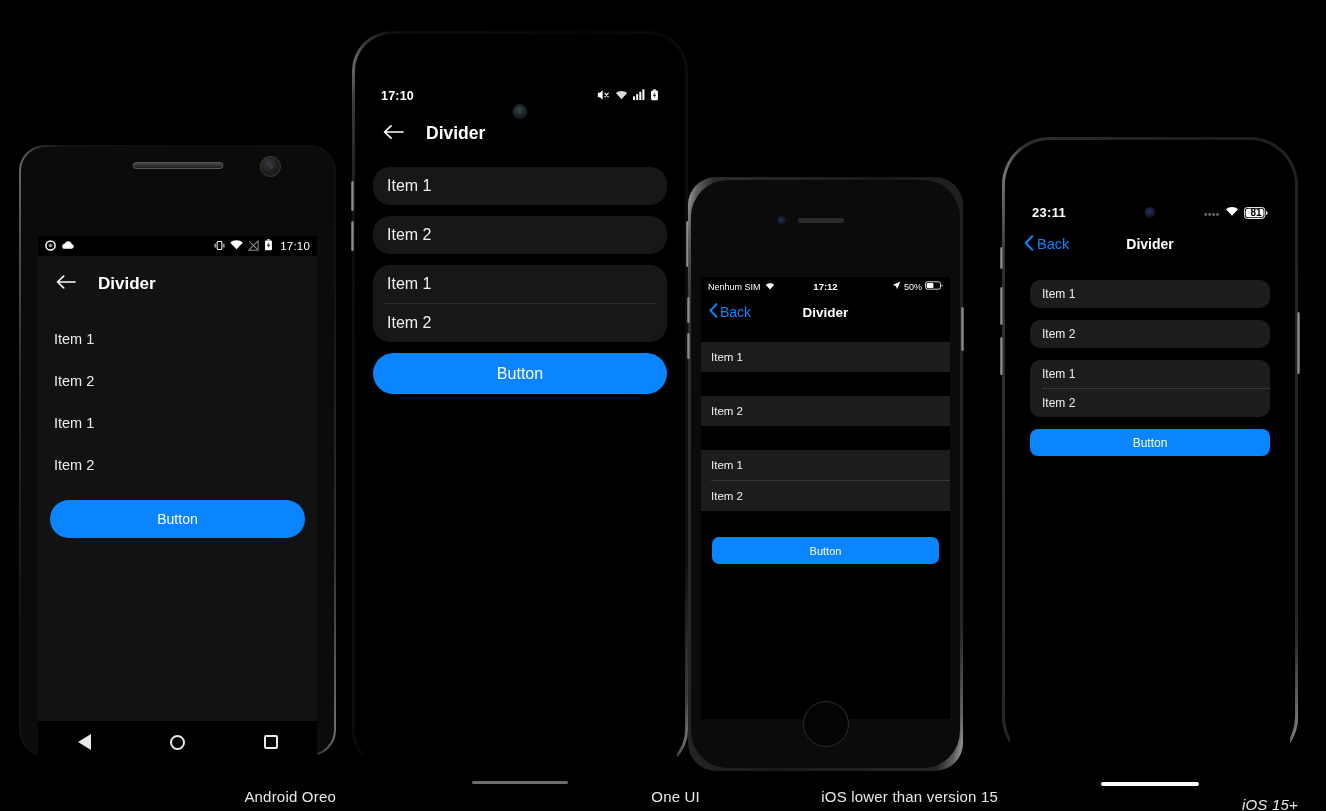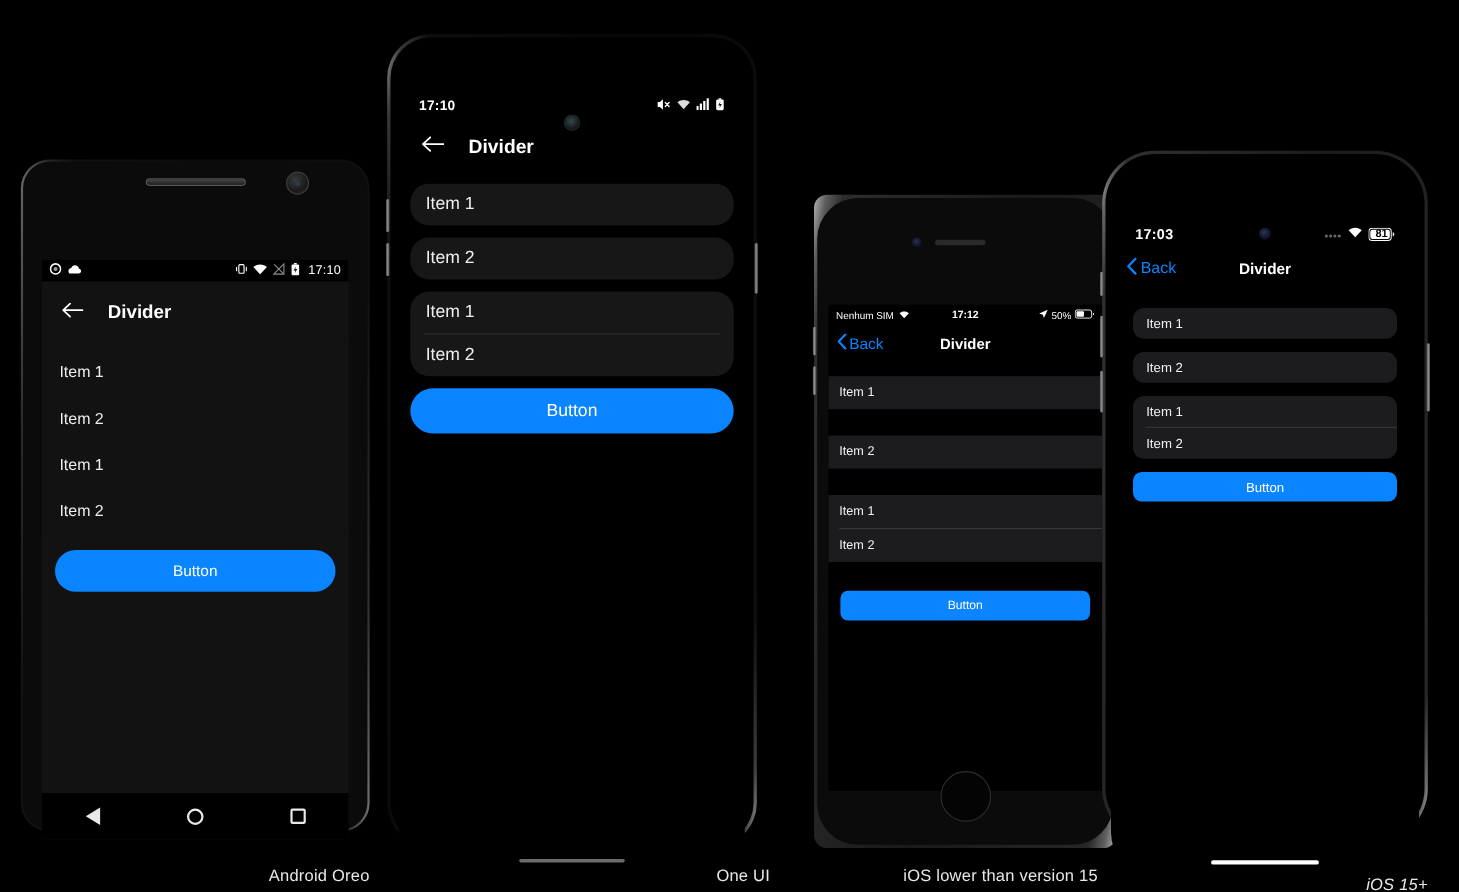--- a/index.html
+++ b/index.html
@@ -125,22 +125,22 @@
     margin: 8px 10px 0 10px; height: 41px; border-radius: 21px; background: #0a84ff;
     color: #fff; display: flex; align-items: center; justify-content: center; font-size: 16px;
   }
   .oneui-homebar {
     position: absolute; left: 50%; transform: translateX(-50%); bottom: 15px;
     width: 96px; height: 3px; border-radius: 2px; background: #6b6b6b;
   }
 
   
   #dev-ios14 {
-    left: 740px; top: 177px; width: 275px; height: 594px;
-    border-radius: 12px;
+    left: 688px; top: 177px; width: 275px; height: 594px;
+    border-radius: 28px;
     background: linear-gradient(100deg,#b5b5b5 0%,#5d5d5d 3%,#2c2c2c 7%,#1a1a1a 50%,#262626 93%,#616161 97%,#bcbcbc 100%);
     padding: 3px;
   }
   #dev-ios14 .inner { position:absolute; inset:3px; border-radius:37px; background:#0b0b0b; }
   #ios14-screen { left: 13px; top: 60px; width: 249px; height: 442px; background: #000; }
   #dev-ios14 .ear-cam {
     position: absolute; left: 89px; top: 39px; width: 9px; height: 9px; border-radius: 50%;
     background: radial-gradient(circle at 45% 40%, #27304a, #0d1020 70%);
   }
   #dev-ios14 .ear-speaker {
@@ -479,21 +479,21 @@
   </div>
   <div class="caption" style="left:690px; top:788px; width:308px;">iOS lower than version 15</div>
 
   <div class="device" id="dev-ios15">
     <div class="inner"></div>
     <div class="screen" id="ios15-screen">
       <div class="ios15-island"></div>
       <div class="ios15-dot"></div>
 
       <div class="ios15-statusbar">
-        <span class="time">17:03</span>
+        <span class="time">23:11</span>
         <span class="right">
           <span>
             <svg width="16" height="5" viewBox="0 0 18 5">
                 <circle cx="2" cy="2.5" r="1.6" fill="#6a6a6a"></circle>
                 <circle cx="6.4" cy="2.5" r="1.6" fill="#6a6a6a"></circle>
                 <circle cx="10.8" cy="2.5" r="1.6" fill="#6a6a6a"></circle>
                 <circle cx="15.2" cy="2.5" r="1.6" fill="#6a6a6a"></circle>
               </svg>
           </span>
           <span>

